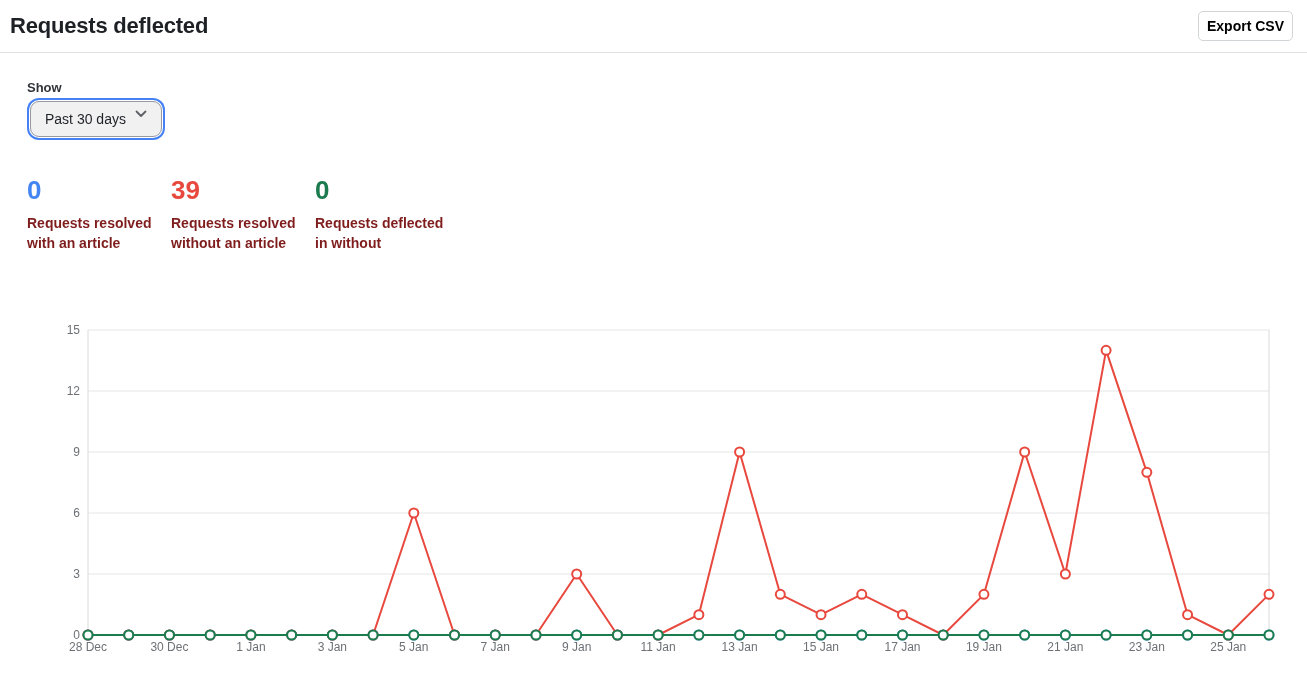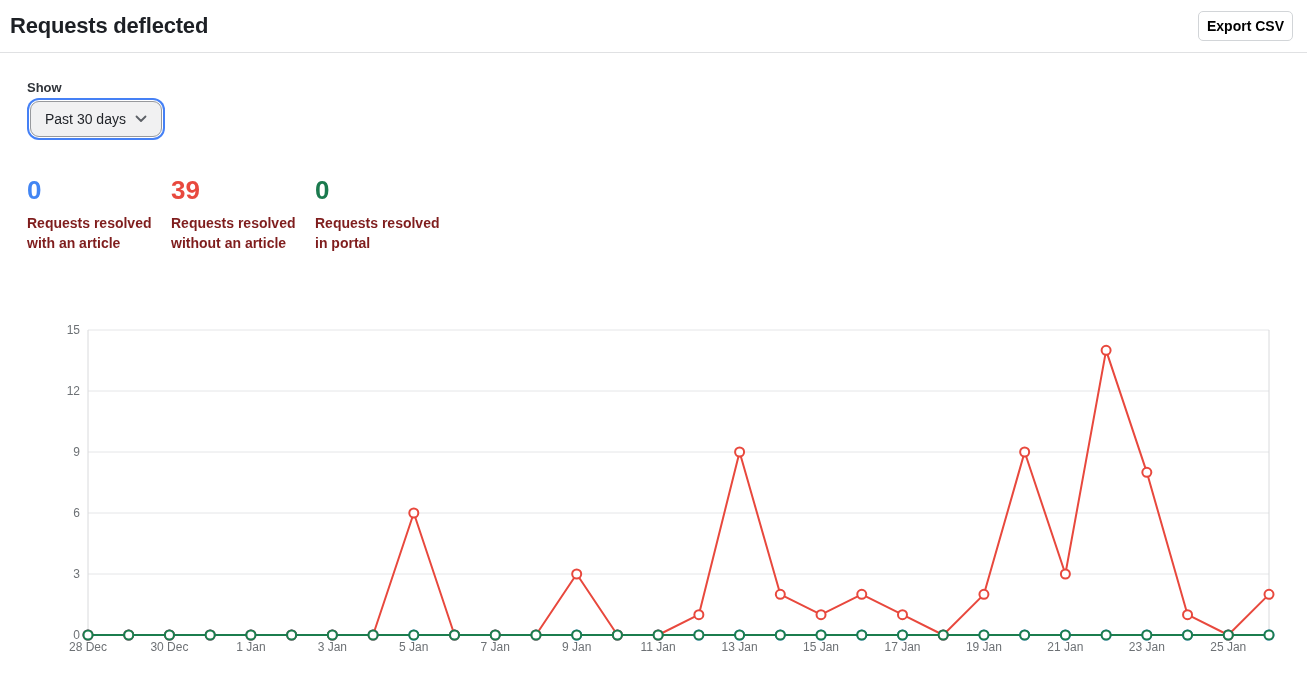--- a/index.html
+++ b/index.html
@@ -20,21 +20,21 @@
     margin: 0;
   }
   .export-btn {
     background: #ffffff; border: 1px solid #d2d5d8; border-radius: 5px;
     padding: 7px 8px; font-size: 14px; font-weight: 600; color: #000000;
     font-family: inherit; cursor: pointer; line-height: 1;
   }
   .controls { margin: 27px 0 0 27px; }
   .show-label { font-size: 13px; font-weight: 700; color: #30343a; margin-bottom: 6px; }
   .select-btn {
-    display: inline-flex; align-items: center; gap: 9px;
+    display: inline-flex; align-items: flex-start; gap: 9px;
     background: #f1f1f2; border: 1px solid #97999d; border-radius: 9px;
     padding: 8px 14px; font-size: 14px; font-weight: 500; color: #1f2227;
     font-family: inherit; cursor: pointer; line-height: 1.3;
     box-shadow: 0 0 0 1px #ffffff, 0 0 0 3px #4580f5;
     margin-left: 3px;
   }
   .chevron { display: inline-flex; align-items: center; }
   .stats { display: flex; margin: 40px 0 0 27px; }
   .stat { width: 144px; }
   .stat-value { font-size: 26px; font-weight: 700; line-height: 1; margin-bottom: 10px; }
@@ -66,21 +66,21 @@
   <div class="stat">
     <div class="stat-value" style="color: rgb(66, 133, 243);">0</div>
     <div class="stat-label">Requests resolved with an article</div>
   </div>
   <div class="stat">
     <div class="stat-value" style="color: rgb(232, 73, 62);">39</div>
     <div class="stat-label">Requests resolved without an article</div>
   </div>
   <div class="stat">
     <div class="stat-value" style="color: rgb(27, 122, 78);">0</div>
-    <div class="stat-label">Requests resolved in portal</div>
+    <div class="stat-label">Requests deflected in without</div>
   </div>
 </div>
 
 <div class="chart-wrap">
   <svg id="chart" width="1307" height="345">
       <line x1="88" y1="318" x2="1269" y2="318" stroke="#e5e6e8" stroke-width="1"></line>
       <line x1="88" y1="257" x2="1269" y2="257" stroke="#e5e6e8" stroke-width="1"></line>
       <line x1="88" y1="196" x2="1269" y2="196" stroke="#e5e6e8" stroke-width="1"></line>
       <line x1="88" y1="135" x2="1269" y2="135" stroke="#e5e6e8" stroke-width="1"></line>
       <line x1="88" y1="74" x2="1269" y2="74" stroke="#e5e6e8" stroke-width="1"></line>

